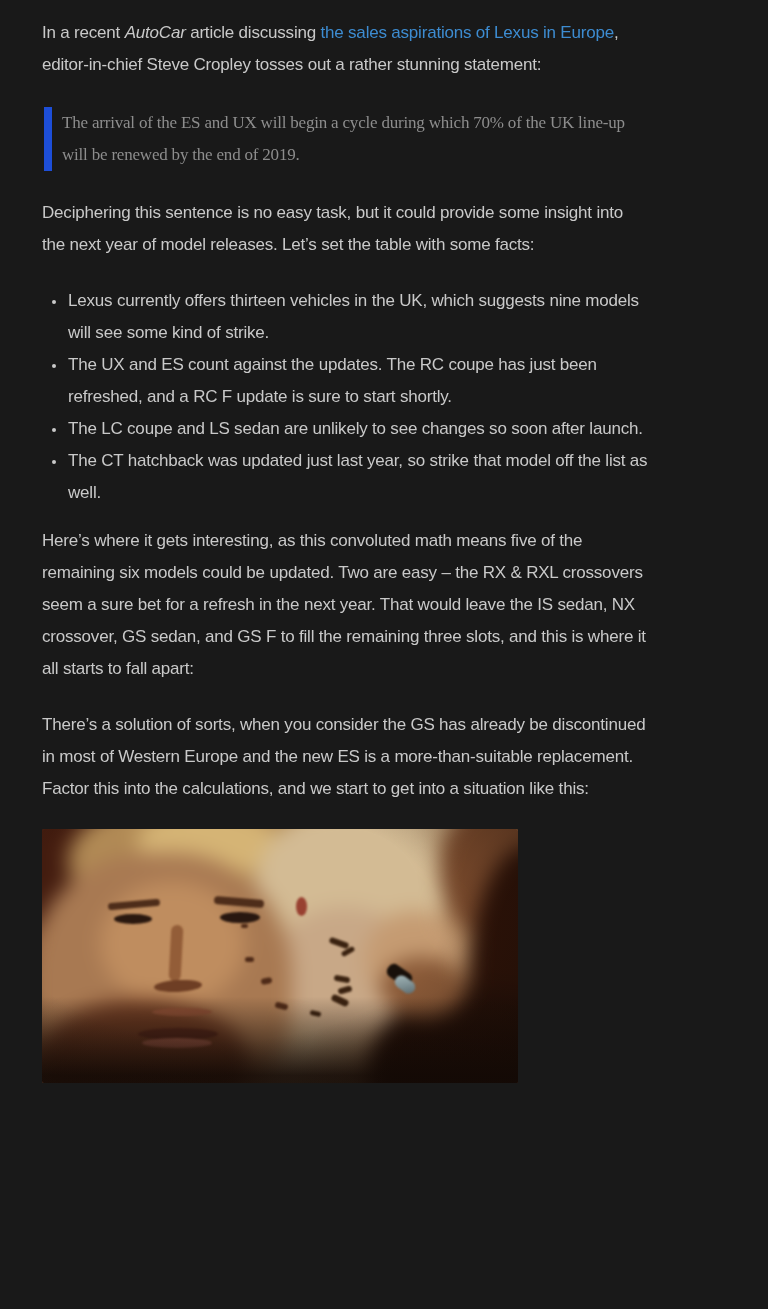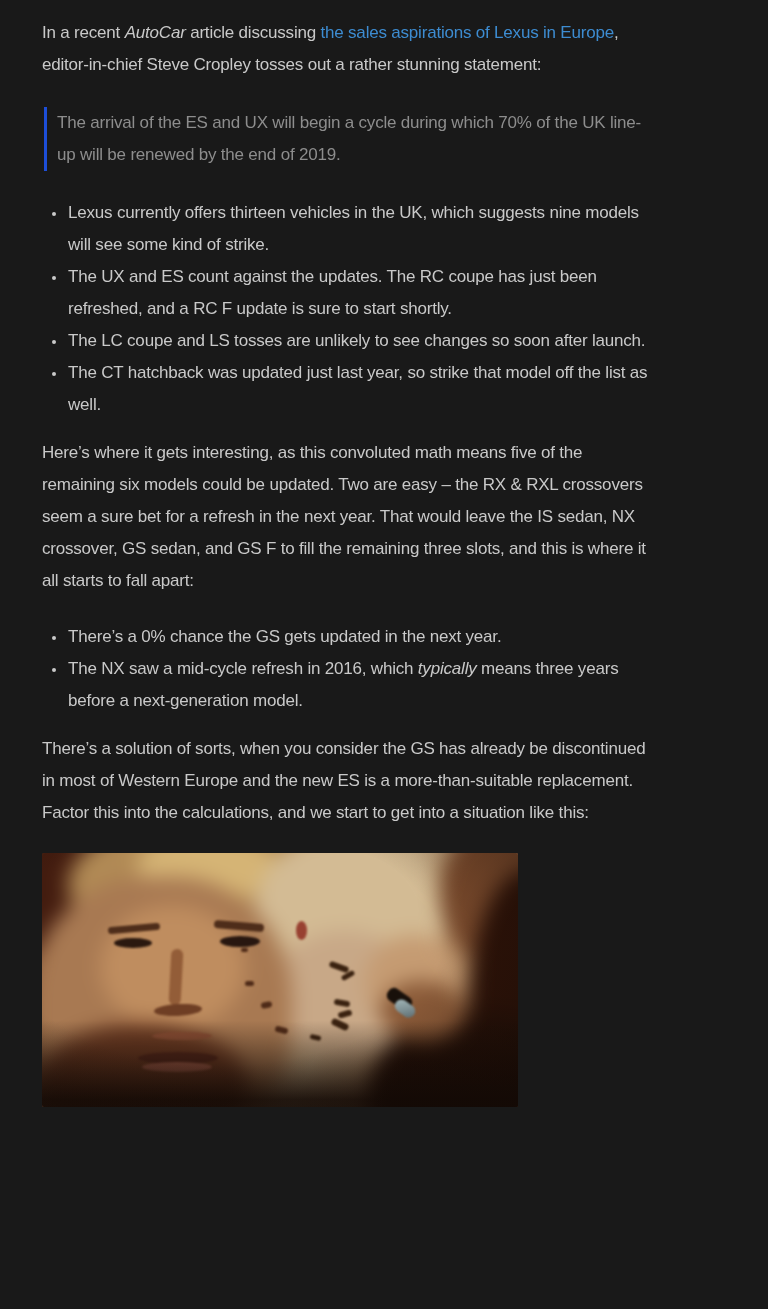--- a/index.html
+++ b/index.html
@@ -26,22 +26,23 @@
     font-size: 17px;
     line-height: 32px;
     letter-spacing: -0.2px;
   }
   article p { margin: 0 0 24px 0; }
   article em { font-style: italic; }
   a.link { color: #3d8cd1; text-decoration: none; cursor: pointer; }
   blockquote.quote {
     margin: 26px 0 26px 2px;
     padding: 0 0 0 10px;
-    border-left: 3px solid #1d4ed8;
+    border-left: 8px solid #1d4ed8;
     color: #8d8d8d;
+    font-family: Liberation Serif, serif;
   }
   blockquote.quote p { margin: 0; }
   ul.bullets {
     margin: 0 0 16px 0;
     padding: 0 0 0 25px;
   }
   ul.bullets li { margin: 0; padding-left: 1px; }
   ul.bullets li::marker { color: #c9c9c9; font-size: 14px; }
 
   
@@ -105,31 +106,28 @@
 </style>
 </head>
 <body>
 
 <main class="page">
   <article class="content" id="article">
       <p><span>In a recent </span><em>AutoCar</em><span> article discussing </span><a href="#" class="link">the sales aspirations of Lexus in Europe</a><span>, editor-in-chief Steve Cropley tosses out a rather stunning statement:</span></p>
       <blockquote class="quote">
         <p><span>The arrival of the ES and UX will begin a cycle during which 70% of the UK line-up will be renewed by the end of 2019.</span></p>
       </blockquote>
+      <p><span>Deciphering this sentence is no easy task, but it could provide some insight into the next year of model releases. Let’s set the table with some facts:</span></p>
       <ul class="bullets">
         <li><span>Lexus currently offers thirteen vehicles in the UK, which suggests nine models will see some kind of strike.</span></li>
         <li><span>The UX and ES count against the updates. The RC coupe has just been refreshed, and a RC F update is sure to start shortly.</span></li>
-        <li><span>The LC coupe and LS tosses are unlikely to see changes so soon after launch.</span></li>
+        <li><span>The LC coupe and LS sedan are unlikely to see changes so soon after launch.</span></li>
         <li><span>The CT hatchback was updated just last year, so strike that model off the list as well.</span></li>
       </ul>
       <p><span>Here’s where it gets interesting, as this convoluted math means five of the remaining six models could be updated. Two are easy – the RX &amp; RXL crossovers seem a sure bet for a refresh in the next year. That would leave the IS sedan, NX crossover, GS sedan, and GS F to fill the remaining three slots, and this is where it all starts to fall apart:</span></p>
-      <ul class="bullets">
-        <li><span>There’s a 0% chance the GS gets updated in the next year.</span></li>
-        <li><span>The NX saw a mid-cycle refresh in 2016, which </span><em>typically</em><span> means three years before a next-generation model.</span></li>
-      </ul>
       <p><span>There’s a solution of sorts, when you consider the GS has already be discontinued in most of Western Europe and the new ES is a more-than-suitable replacement. Factor this into the calculations, and we start to get into a situation like this:</span></p>
       <figure class="photo" id="photo-figure" aria-label="Movie still: young man looking at dark handwritten equations on a mirror while a blurred hand writes with a marker" style="display: block;">
     <div class="ph-layer ph-blur">
       <div class="blob b-corner"></div>
       <div class="blob b-hair"></div>
       <div class="blob b-hairhl"></div>
       <div class="blob b-wall"></div>
       <div class="blob b-wallmid"></div>
       <div class="blob b-face"></div>
       <div class="blob b-cheek"></div>

